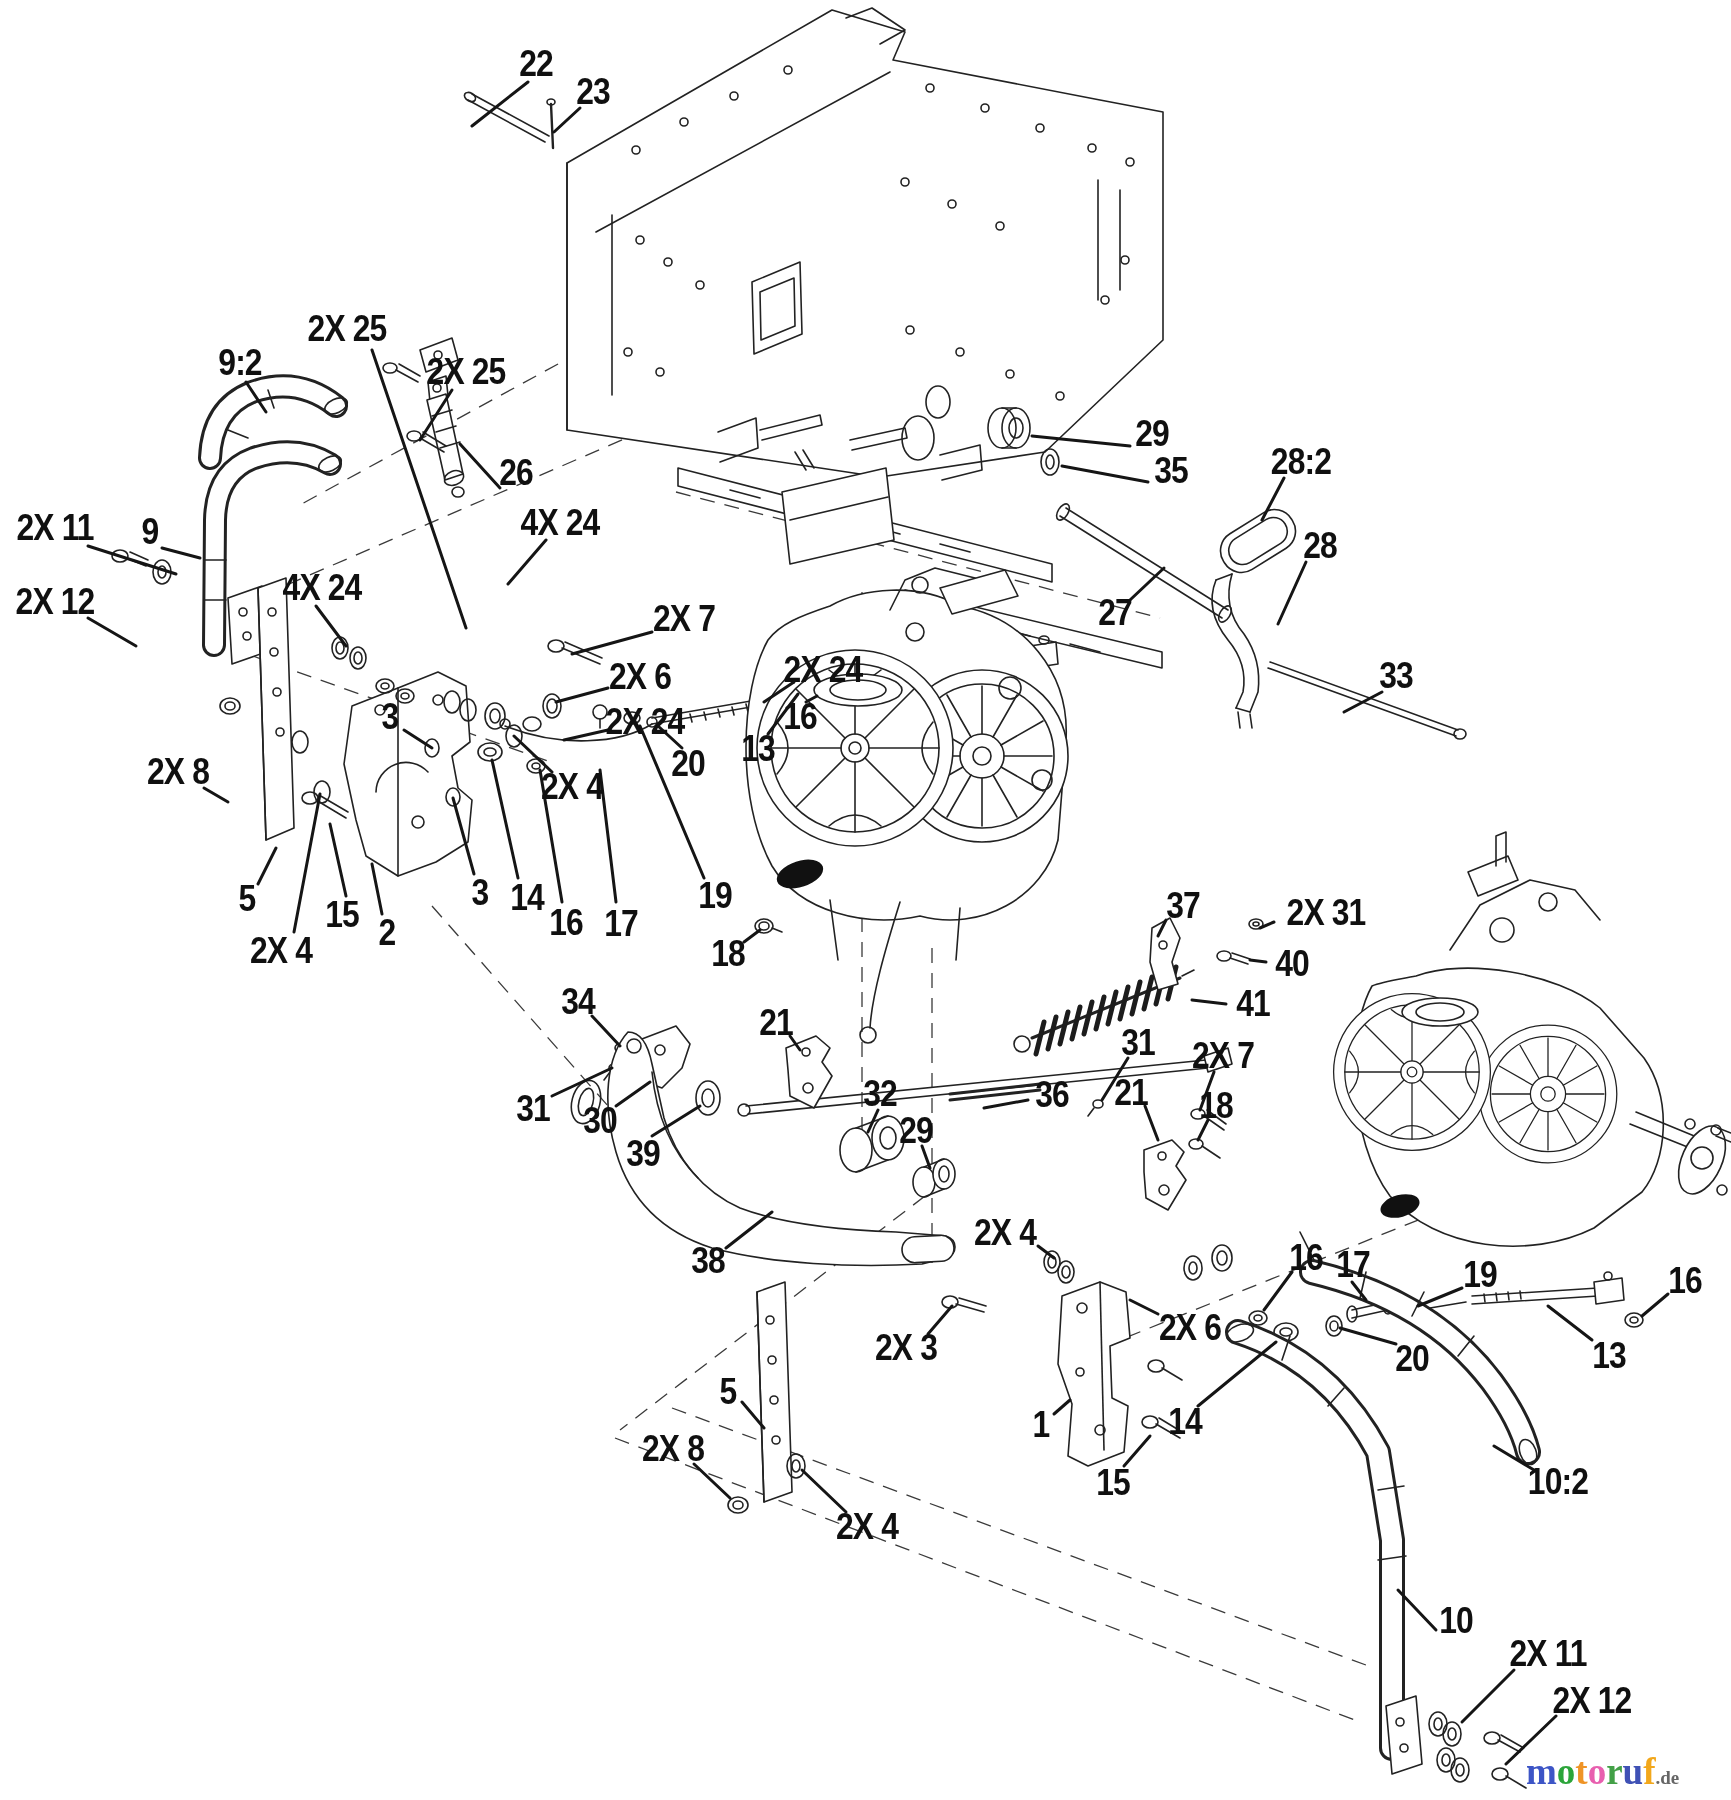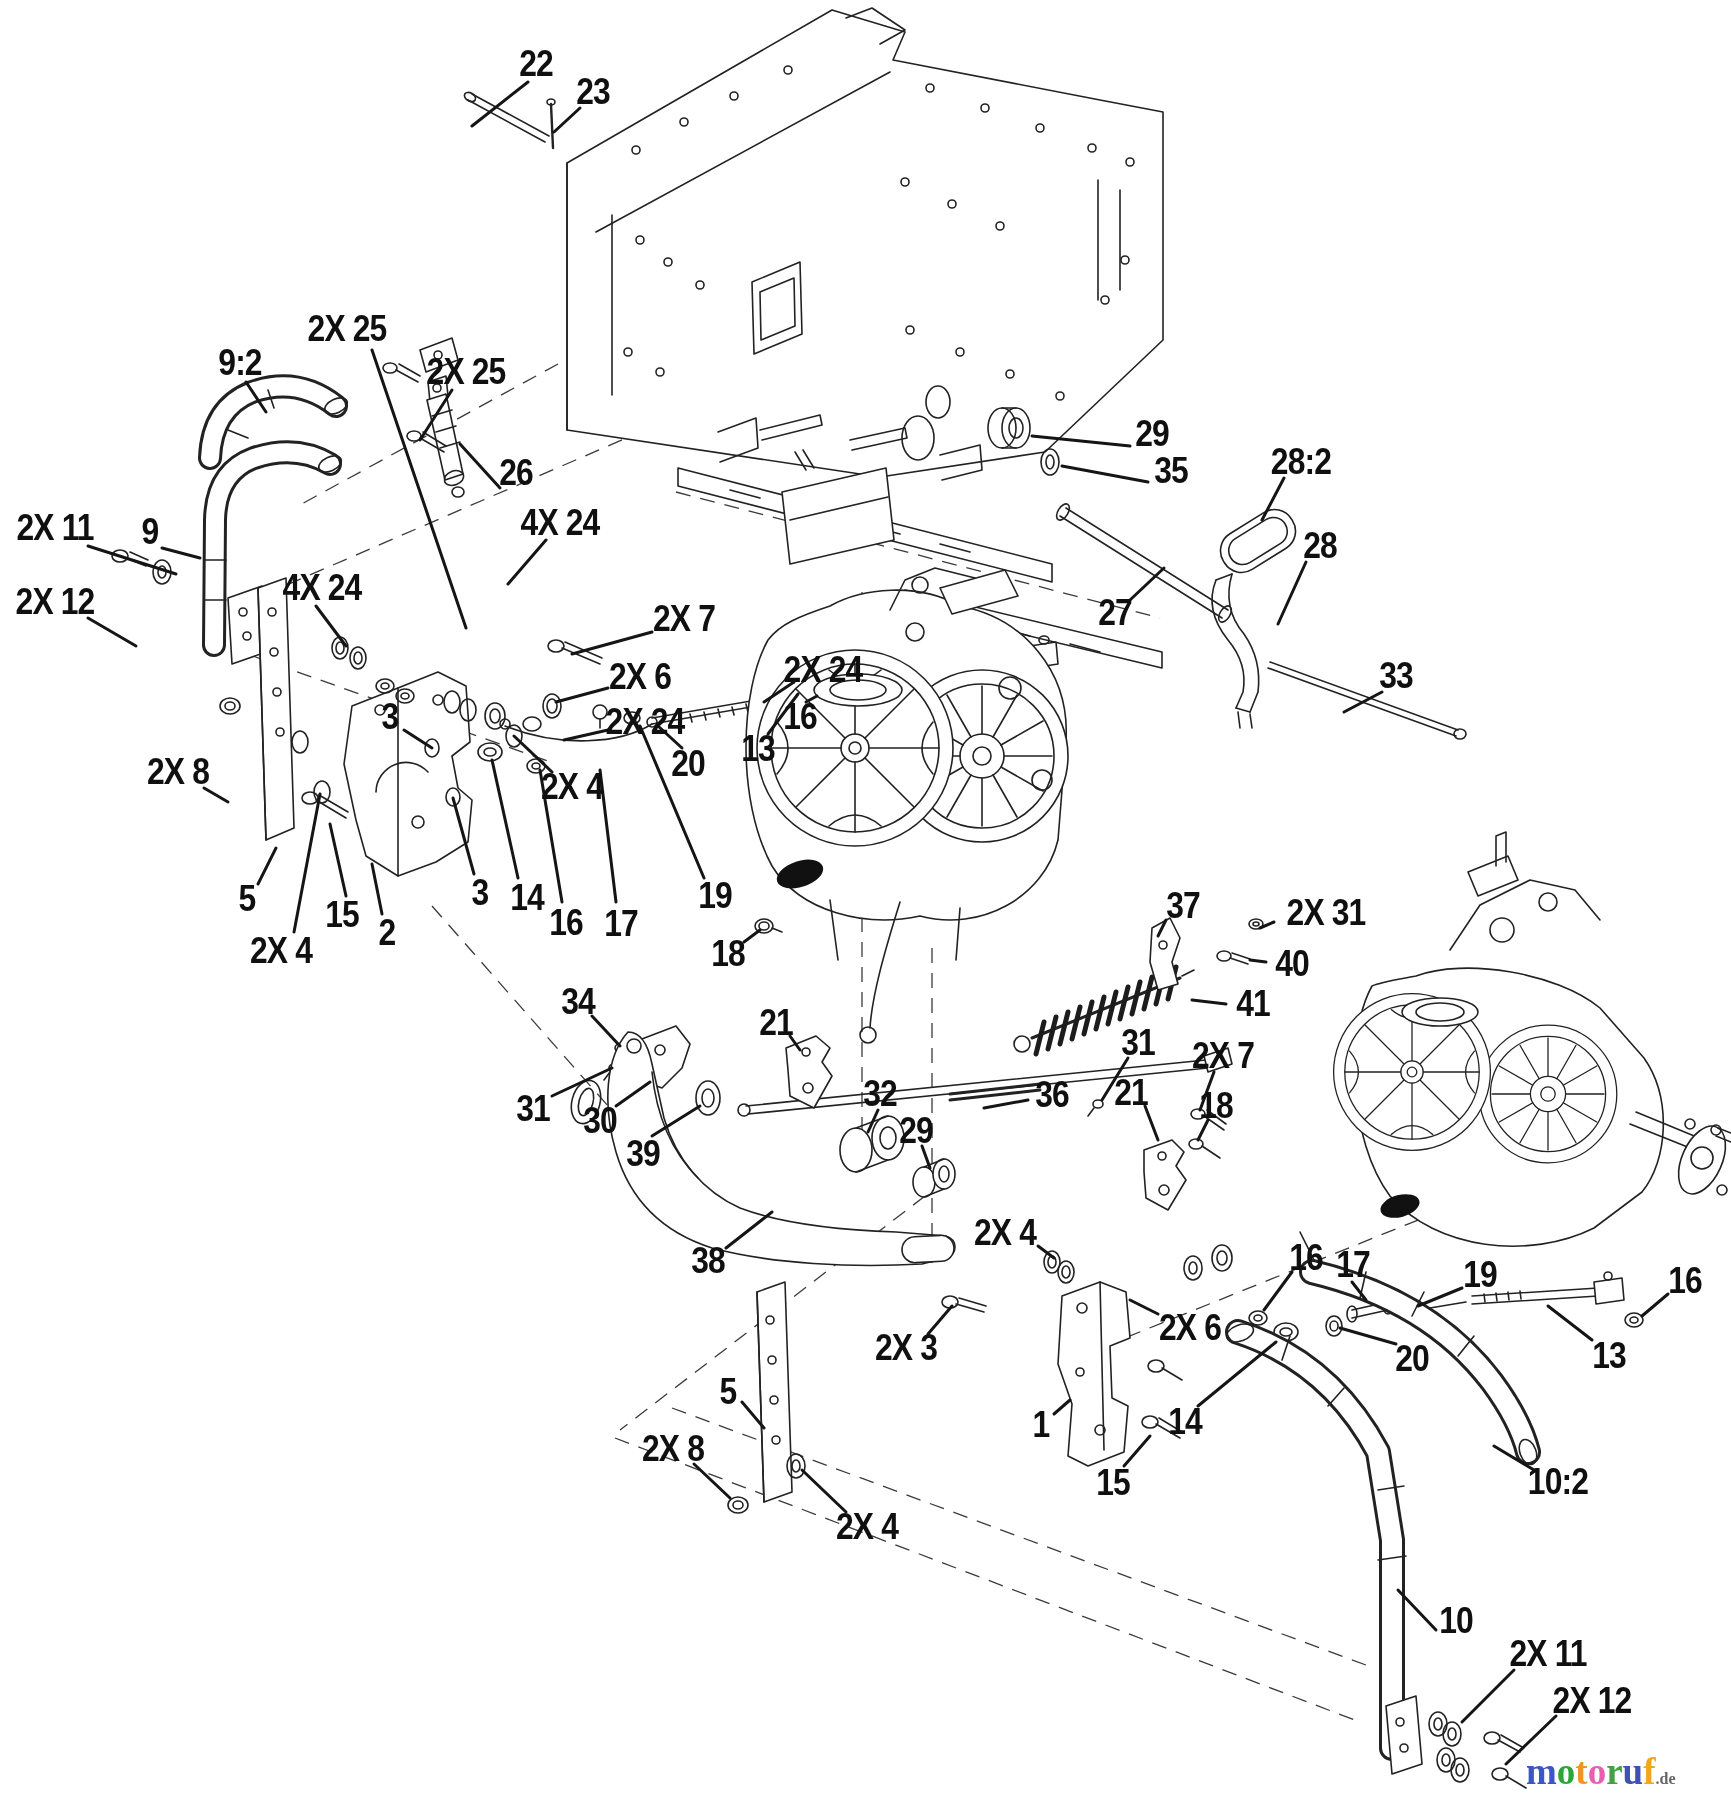--- a/index.html
+++ b/index.html
@@ -6,21 +6,21 @@
   .stage{position:relative;width:1731px;height:1800px;background:#fff;overflow:hidden;
          font-family:"Liberation Sans",sans-serif;}
   svg.art{position:absolute;left:0;top:0;}
   .callout-layer{position:absolute;left:0;top:0;width:100%;height:100%;pointer-events:none;}
   .callout{position:absolute;transform:translate(-50%,-50%) scaleX(.86);
            font:700 37px "Liberation Sans",sans-serif;color:#101010;
            white-space:nowrap;letter-spacing:-1px;line-height:1;}
   .watermark{position:absolute;left:1526px;top:1750px;white-space:nowrap;
              font-family:"Liberation Serif",serif;font-weight:700;}
   .wm-word span{font-size:37px;}
-  .wm-suffix{font-size:16px;color:#666;font-weight:700;}
+  .wm-suffix{font-size:19px;color:#666;font-weight:700;}
 </style>
 </head>
 <body>
 
 <div class="stage">
 
 <svg class="art" width="1731" height="1800" viewBox="0 0 1731 1800" xmlns="http://www.w3.org/2000/svg">
 
   <defs>
     <g id="fanDef" stroke="#222" stroke-width="1.6" fill="none">

